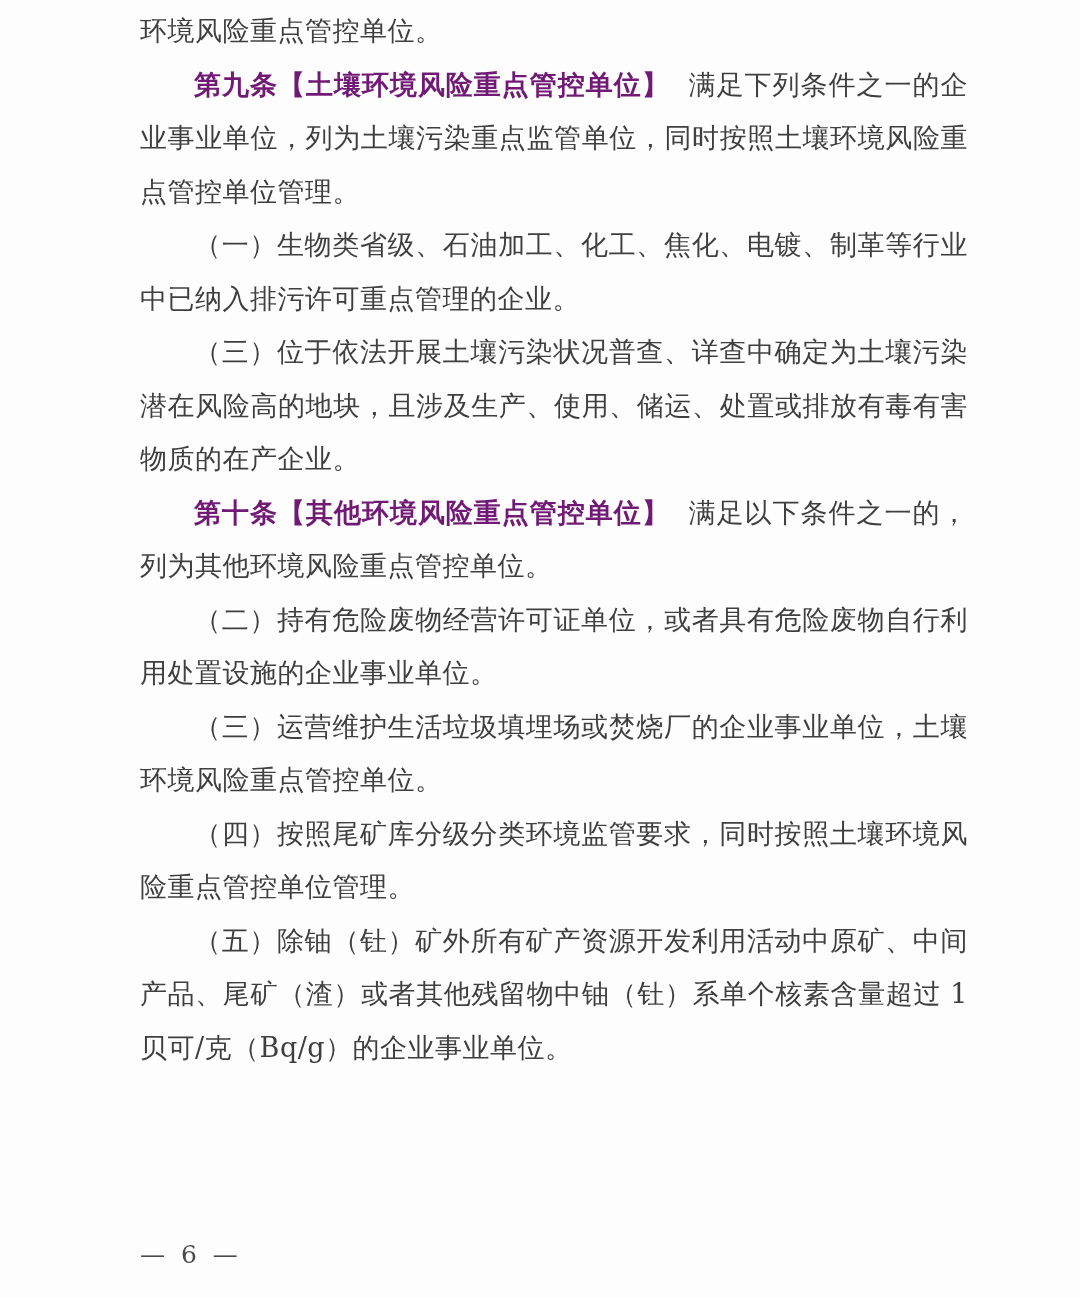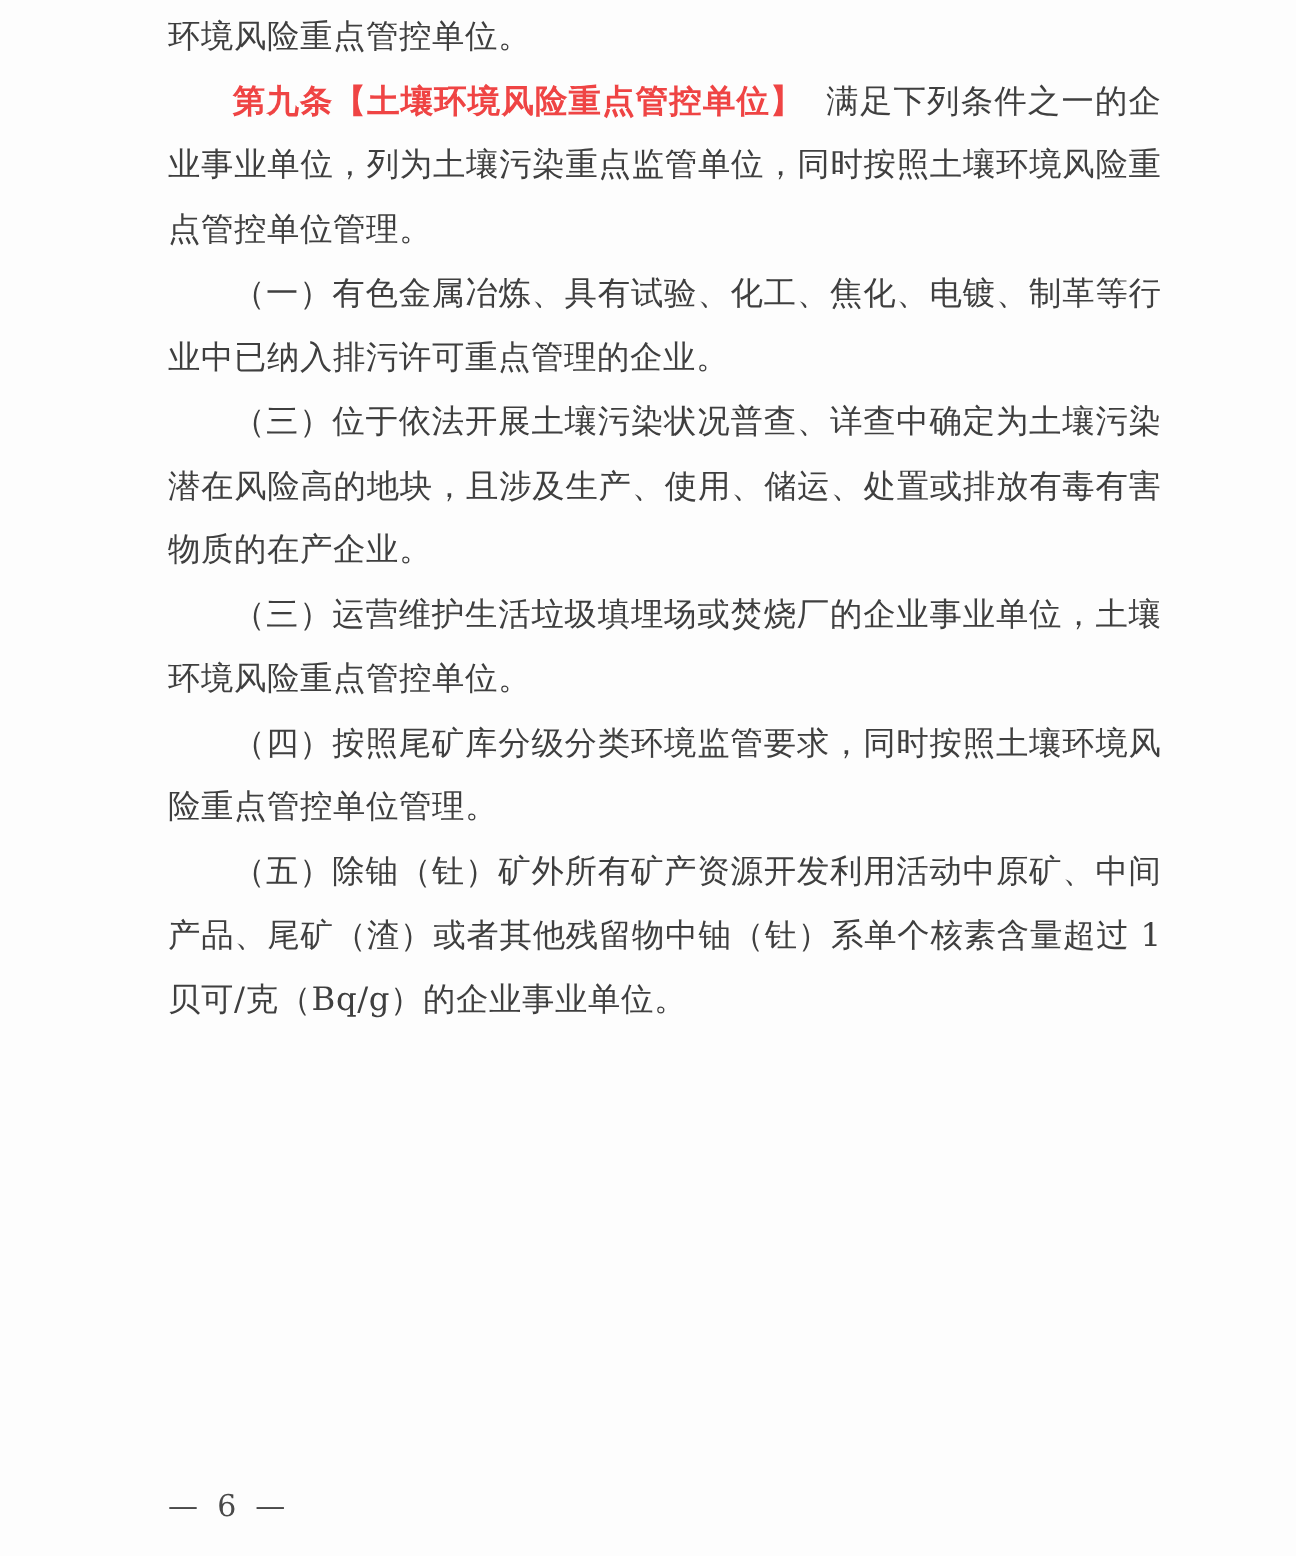--- a/index.html
+++ b/index.html
@@ -30,21 +30,21 @@
     text-align: justify;
     color: #3f3f3f;
     word-break: break-all;
   }
   .para.indent {
     text-indent: 2em;
   }
   .art-title {
     font-family: "DejaVu Sans", "Liberation Sans", sans-serif;
     font-weight: 700;
-    color: #ef4444;
+    color: #701a75;
   }
   .art-text {
     margin-left: 0.7em;
   }
   .page-footer {
     position: absolute;
     left: 140px;
     top: 1240px;
     font-size: 25px;
     letter-spacing: 4px;
@@ -54,27 +54,29 @@
 </head>
 <body>
 
 <div class="page">
   <div class="content">
 
     <p class="para">环境风险重点管控单位。</p>
 
     <p class="para indent"><span class="art-title">第九条【土壤环境风险重点管控单位】</span><span class="art-text">满足下列条件之一的企业事业单位，列为土壤污染重点监管单位，同时按照土壤环境风险重点管控单位管理。</span></p>
 
-    <p class="para indent">（一）有色金属冶炼、具有试验、化工、焦化、电镀、制革等行业中已纳入排污许可重点管理的企业。</p>
+    <p class="para indent">（一）生物类省级、石油加工、化工、焦化、电镀、制革等行业中已纳入排污许可重点管理的企业。</p>
 
 
     <p class="para indent">（三）位于依法开展土壤污染状况普查、详查中确定为土壤污染潜在风险高的地块，且涉及生产、使用、储运、处置或排放有毒有害物质的在产企业。</p>
 
+    <p class="para indent"><span class="art-title">第十条【其他环境风险重点管控单位】</span><span class="art-text">满足以下条件之一的，列为其他环境风险重点管控单位。</span></p>
 
 
+    <p class="para indent">（二）持有危险废物经营许可证单位，或者具有危险废物自行利用处置设施的企业事业单位。</p>
 
     <p class="para indent">（三）运营维护生活垃圾填埋场或焚烧厂的企业事业单位，土壤环境风险重点管控单位。</p>
 
     <p class="para indent">（四）按照尾矿库分级分类环境监管要求，同时按照土壤环境风险重点管控单位管理。</p>
 
     <p class="para indent">（五）除铀（钍）矿外所有矿产资源开发利用活动中原矿、中间产品、尾矿（渣）或者其他残留物中铀（钍）系单个核素含量超过 1 贝可/克（Bq/g）的企业事业单位。</p>
 
 
   </div>
 

